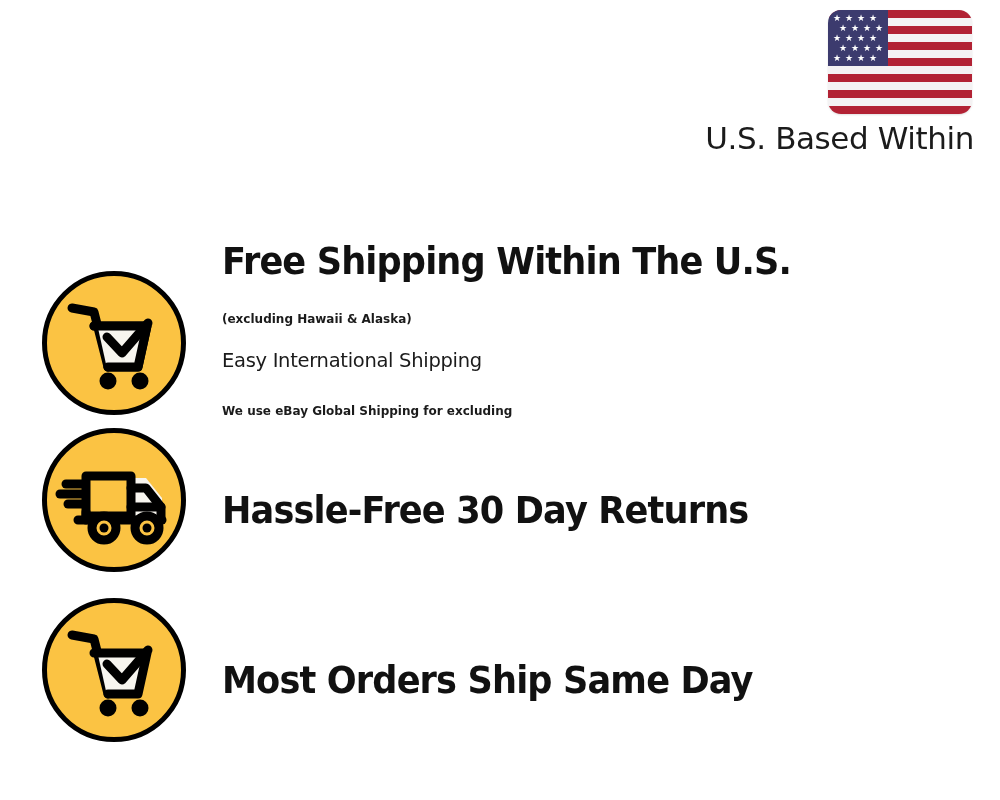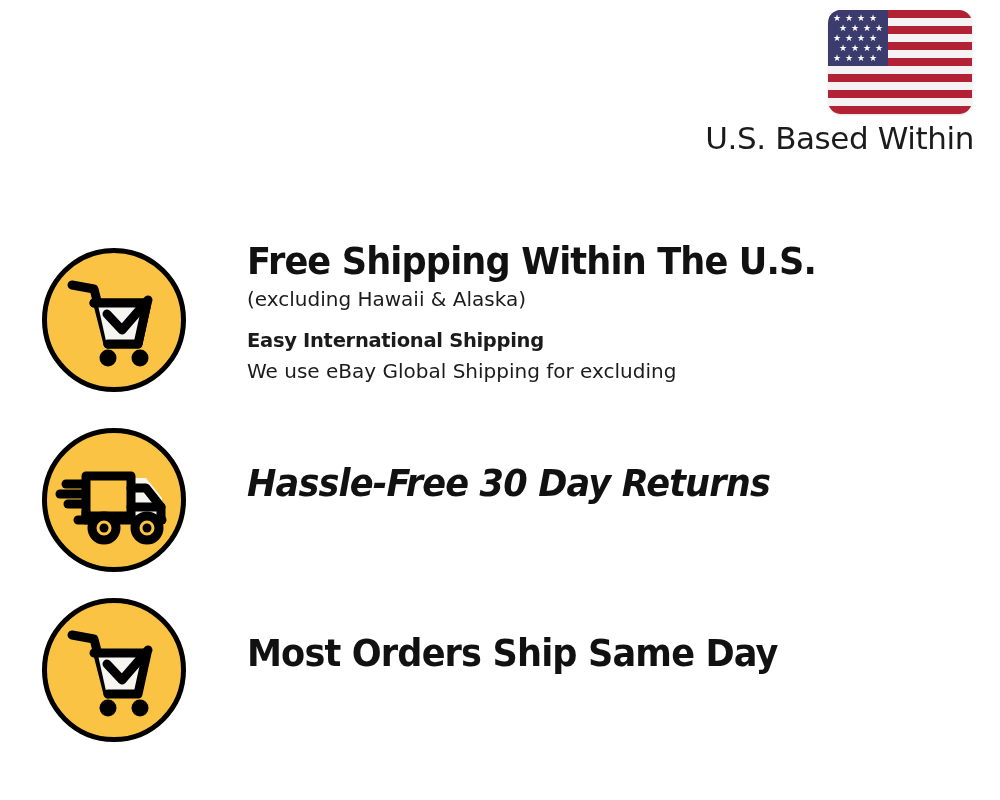--- a/index.html
+++ b/index.html
@@ -118,25 +118,24 @@
     position: absolute;
     left: 0;
     top: 230px;
     width: 1000px;
   }
   .feature-row {
     position: absolute;
     left: 0;
     width: 908px;
     display: flex;
-    align-items: flex-start;
-    gap: 25px;
+    align-items: center;
   }
   .feature-row.row-0 { top: 0px; }
-  .feature-row.row-1 { top: 180px; font-style: italic; }
+  .feature-row.row-1 { top: 180px; }
   .feature-row.row-2 { top: 350px; }
 
   .feature-icon {
     position: relative;
     flex: 0 0 auto;
     margin-left: 42px;
     width: 150px;
     height: 150px;
   }
   .icon-circle {
@@ -168,29 +167,29 @@
     font-weight: bold;
     letter-spacing: -0.9px;
     line-height: 44px;
     color: #111111;
     transform: scaleX(0.95);
     transform-origin: left center;
     white-space: nowrap;
   }
   .feature-sub {
     font-family: "DejaVu Sans", sans-serif;
-    font-size: 20px;
-    font-weight: 400;
+    font-size: 12px;
+    font-weight: 700;
     line-height: 30px;
     color: #1b1b1b;
-    margin-top: 0;
+    margin-top: 20px;
     white-space: nowrap;
   }
   .feature-sub.is-bold {
-    font-weight: bold;
+    font-weight: normal;
     margin-top: 12px;
     font-size: 19.5px;
     letter-spacing: -0.3px;
   }
   .feature-row.row-1 .feature-text,
   .feature-row.row-2 .feature-text {
     padding-top: 52px;
   }
 </style>
 </head>

